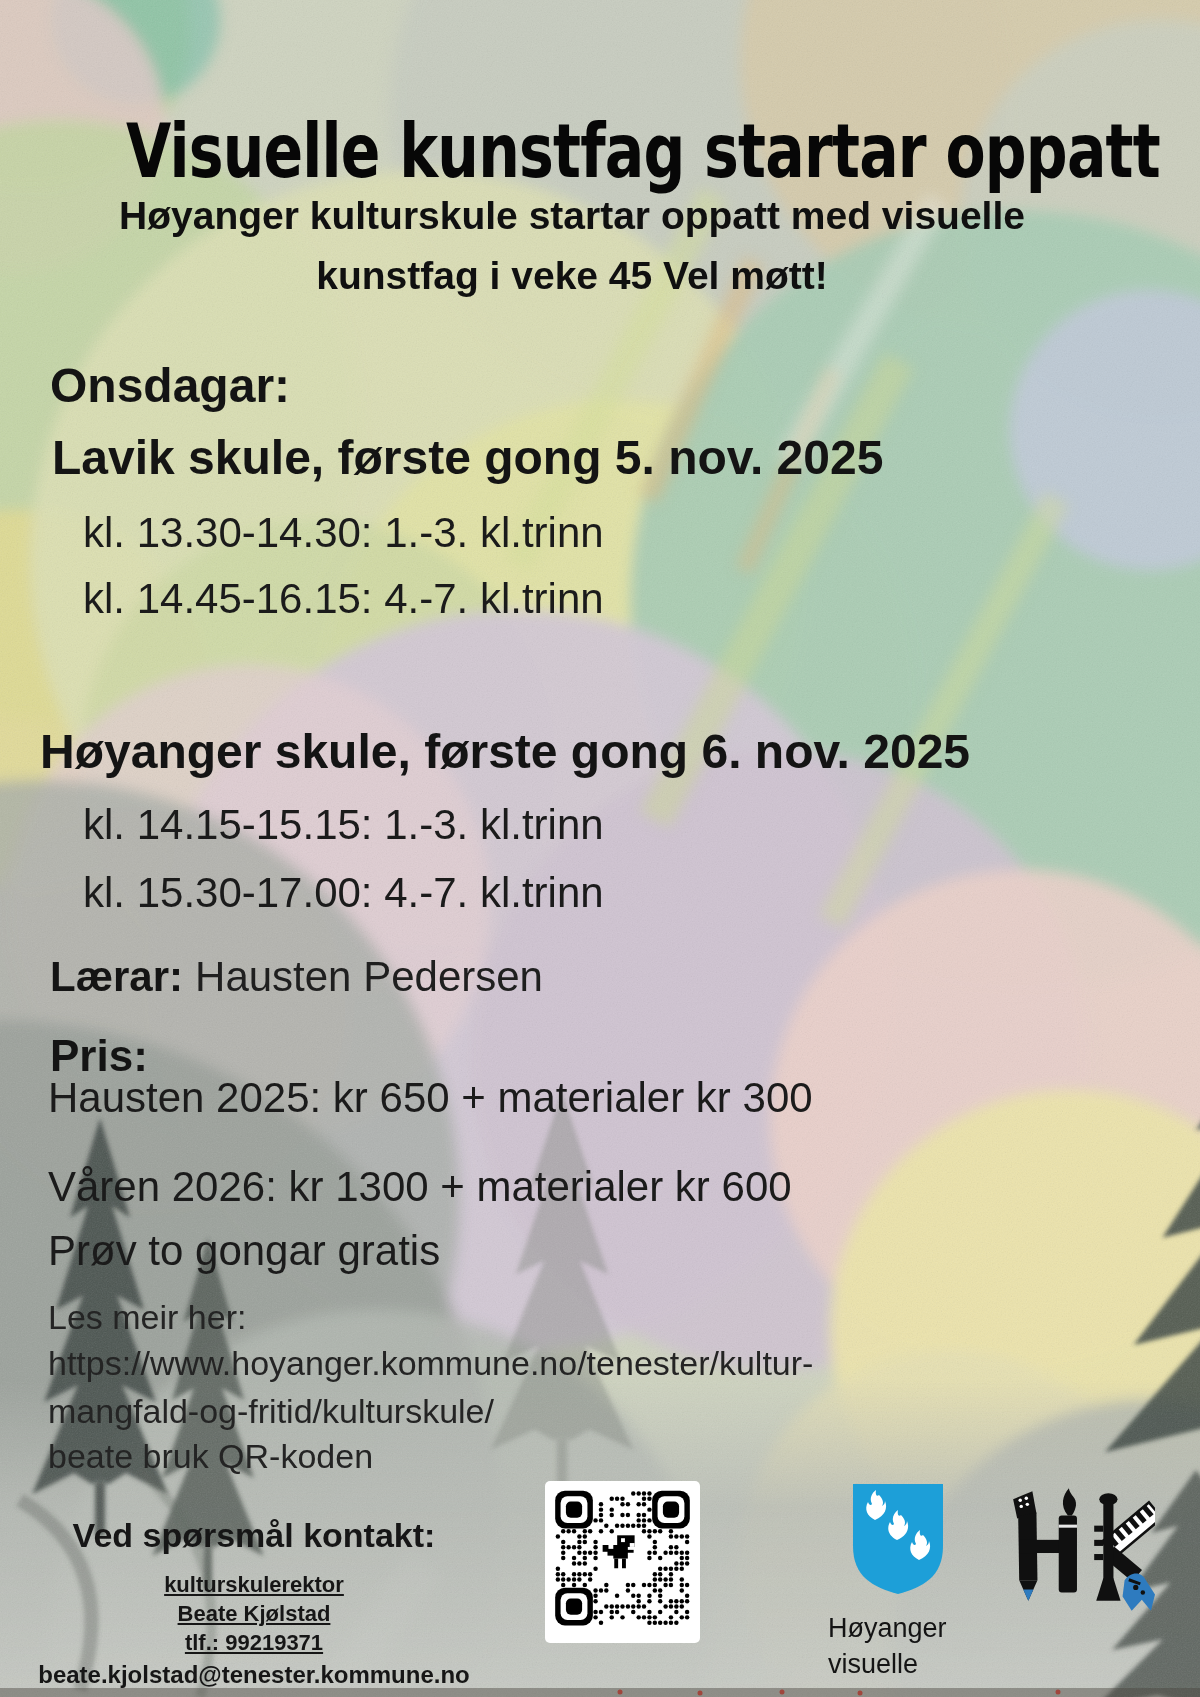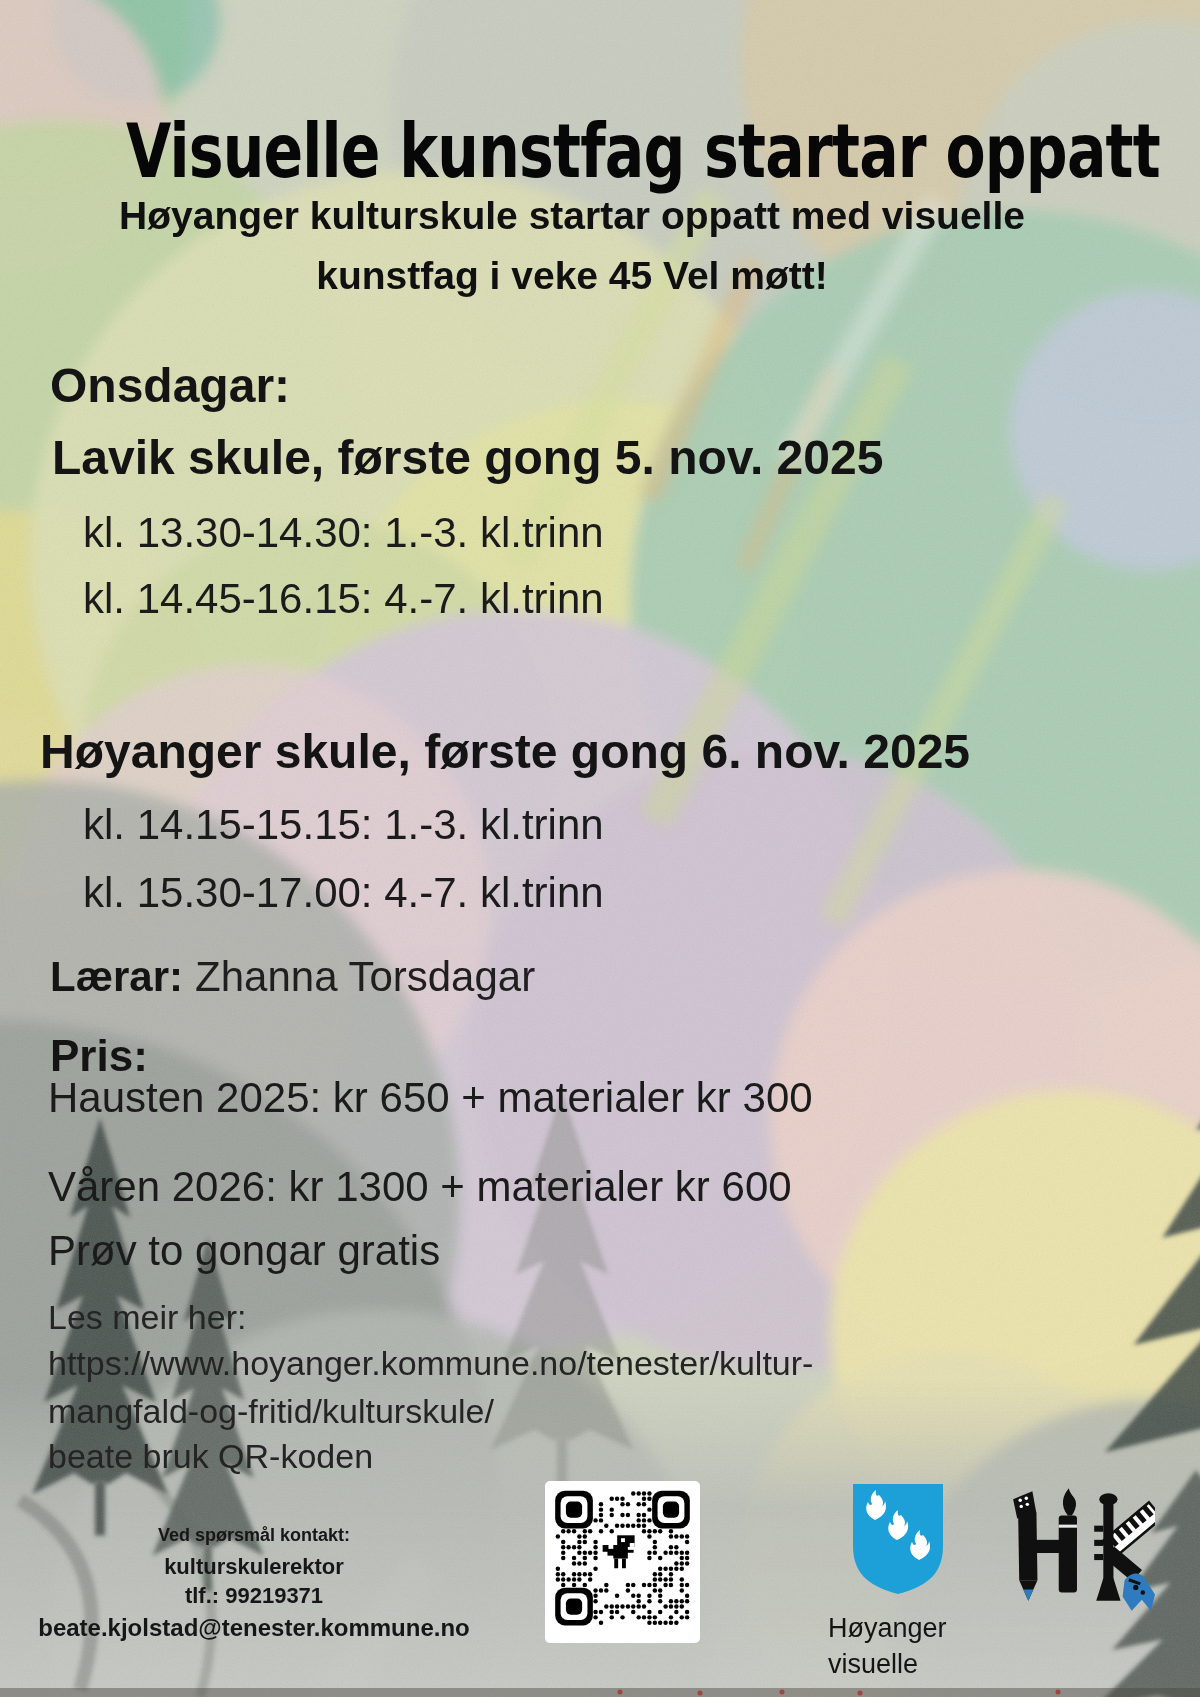--- a/index.html
+++ b/index.html
@@ -22,22 +22,22 @@
   }
   .h48{font-size:48px;line-height:56px;}
   .t42{font-size:42px;line-height:50px;}
   .t44{font-size:44px;line-height:52px;}
   .t34{font-size:34px;line-height:42px;color:#242424;}
   .gap{margin-left:12px;font-weight:normal;color:#1f1f1f;}
   .contact{
     position:absolute;left:28px;top:1518px;width:452px;text-align:center;
     font-weight:bold;color:#161616;
   }
-  .contact .c-head{font-size:18px;line-height:34px;margin-bottom:0;}
-  .contact .c-sub{font-size:22px;line-height:29px;}
+  .contact .c-head{font-size:34px;line-height:34px;margin-bottom:18px;}
+  .contact .c-sub{font-size:22px;line-height:29px;text-decoration:underline;}
   .contact .c-email{font-size:24px;line-height:31px;margin-top:2px;}
   .qr{
     position:absolute;left:545px;top:1481px;width:155px;height:162px;
     background:#fff;border-radius:5px;
   }
   .qr svg{display:block;margin:2px auto 0;}
   .muni{position:absolute;left:828px;top:1482px;width:180px;}
   .muni .shield{display:block;margin-left:23px;}
   .muni .muni-name{
     margin-top:14px;font-size:27px;line-height:36px;color:#141414;
@@ -148,36 +148,37 @@
   <div class="line b h48" style="left:50px;top:358px;">Onsdagar:</div>
   <div class="line b h48" style="left:52px;top:430px;">Lavik skule, første gong 5. nov. 2025</div>
   <div class="line t42" style="left:83px;top:508px;">kl. 13.30-14.30: 1.-3. kl.trinn</div>
   <div class="line t42" style="left:83px;top:574px;">kl. 14.45-16.15: 4.-7. kl.trinn</div>
 
   <div class="line b h48" style="left:40px;top:724px;">Høyanger skule, første gong 6. nov. 2025</div>
   <div class="line t42" style="left:83px;top:800px;">kl. 14.15-15.15: 1.-3. kl.trinn</div>
   <div class="line t42" style="left:83px;top:868px;">kl. 15.30-17.00: 4.-7. kl.trinn</div>
 
   <div class="line t42" style="left:50px;top:952px;">
-    <span class="b">Lærar:</span><span class="gap">Zhanna Torsdagar</span>
+    <span class="b">Lærar:</span><span class="gap">Hausten Pedersen</span>
   </div>
 
   <div class="line b t44" style="left:50px;top:1030px;">Pris:</div>
   <div class="line t42" style="left:48px;top:1073px;">Hausten 2025: kr 650 + materialer kr 300</div>
   <div class="line t42" style="left:48px;top:1162px;">Våren 2026: kr 1300 +  materialer kr 600</div>
   <div class="line t42" style="left:48px;top:1226px;">Prøv to gongar gratis</div>
 
   <div class="line t34" style="left:48px;top:1296px;">Les meir  her:</div>
   <div class="line t34" style="left:48px;top:1342px;">https://www.hoyanger.kommune.no/tenester/kultur-</div>
   <div class="line t34" style="left:48px;top:1390px;">mangfald-og-fritid/kulturskule/</div>
   <div class="line t34" style="left:48px;top:1435px;">beate bruk QR-koden</div>
 
   <div class="contact">
     <div class="c-head">Ved spørsmål kontakt:</div>
     <div class="c-sub">kulturskulerektor</div>
+    <div class="c-sub">Beate Kjølstad</div>
     <div class="c-sub">tlf.: 99219371</div>
     <div class="c-email">beate.kjolstad@tenester.kommune.no</div>
   </div>
 
   <div class="qr">
     <svg width="151" height="155" viewBox="0 0 155 160" xmlns="http://www.w3.org/2000/svg">
       <rect width="155" height="160" fill="#fff"></rect>
       <g>
         <g transform="translate(8,8)">
           <rect width="38.9" height="38.9" rx="10" fill="#000"></rect>

